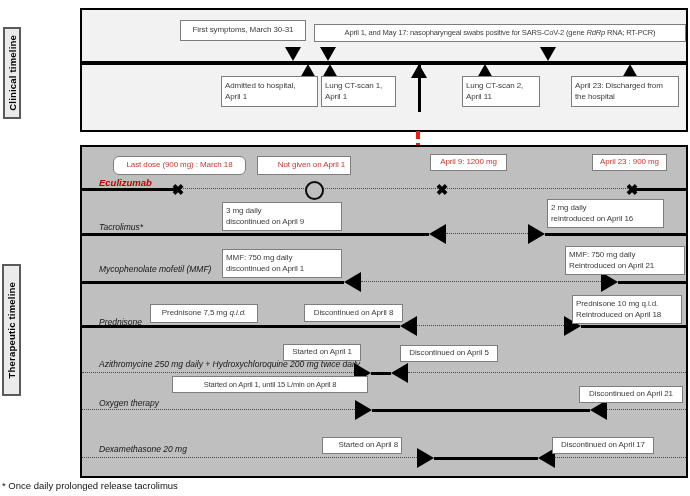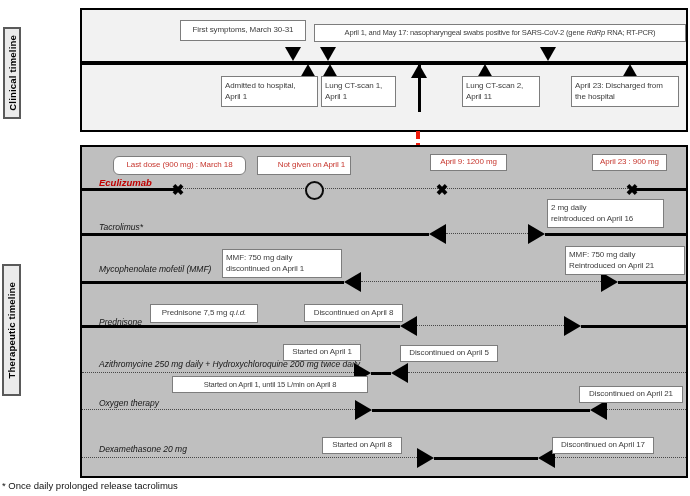--- a/index.html
+++ b/index.html
@@ -123,20 +123,24 @@
   <div class="wbox redtx" style="left:592px;top:154px;width:75px;height:17px;">
     <span>April 23 : 900 mg</span>
   </div>
 
   <div class="rowlabel" style="left:99px;top:222px;">Tacrolimus*</div>
   <div class="hline" style="left:82px;top:232.5px;width:347px;height:3px;"></div>
   <div class="tri-left" style="left:429px;top:224px;"></div>
   <div class="dotline" style="left:446px;top:233px;width:82px;"></div>
   <div class="tri-right" style="left:528px;top:224px;"></div>
   <div class="hline" style="left:545px;top:232.5px;width:141px;height:3px;"></div>
+  <div class="wbox ml" style="left:222px;top:202px;width:120px;height:29px;">
+    <span>3 mg daily</span>
+    <span>discontinued on April 9</span>
+  </div>
   <div class="wbox ml" style="left:547px;top:199px;width:117px;height:29px;">
     <span>2 mg daily</span>
     <span>reintroduced on April 16</span>
   </div>
 
   <div class="rowlabel" style="left:99px;top:264px;">Mycophenolate mofetil (MMF)</div>
   <div class="hline" style="left:82px;top:280.5px;width:262px;height:3px;"></div>
   <div class="tri-left" style="left:344px;top:272px;"></div>
   <div class="dotline" style="left:361px;top:281px;width:240px;"></div>
   <div class="tri-right" style="left:601px;top:272px;"></div>
@@ -155,20 +159,24 @@
   <div class="tri-left" style="left:400px;top:316px;"></div>
   <div class="dotline" style="left:417px;top:325px;width:147px;"></div>
   <div class="tri-right" style="left:564px;top:316px;"></div>
   <div class="hline" style="left:581px;top:324.5px;width:105px;height:3px;"></div>
   <div class="wbox" style="left:150px;top:304px;width:108px;height:19px;">
     <span><span>Prednisone 7,5 mg </span><i>q.i.d.</i></span>
   </div>
   <div class="wbox" style="left:304px;top:304px;width:99px;height:18px;">
     <span>Discontinued on April 8</span>
   </div>
+  <div class="wbox ml" style="left:572px;top:295px;width:110px;height:29px;">
+    <span>Prednisone 10 mg q.i.d.</span>
+    <span>Reintroduced on April 18</span>
+  </div>
 
   <div class="rowlabel" style="left:99px;top:359px;">Azithromycine 250 mg daily + Hydroxychloroquine 200 mg twice daily</div>
   <div class="dotline" style="left:82px;top:372px;width:272px;"></div>
   <div class="tri-right" style="left:354px;top:363px;"></div>
   <div class="hline" style="left:371px;top:371.5px;width:20px;height:3px;"></div>
   <div class="tri-left" style="left:391px;top:363px;"></div>
   <div class="dotline" style="left:408px;top:372px;width:278px;"></div>
   <div class="wbox" style="left:283px;top:344px;width:78px;height:17px;">
     <span>Started on April 1</span>
   </div>
@@ -188,21 +196,21 @@
   <div class="wbox" style="left:579px;top:386px;width:104px;height:17px;">
     <span>Discontinued on April 21</span>
   </div>
 
   <div class="rowlabel" style="left:99px;top:444px;">Dexamethasone 20 mg</div>
   <div class="dotline" style="left:82px;top:457px;width:335px;"></div>
   <div class="tri-right" style="left:417px;top:448px;"></div>
   <div class="hline" style="left:434px;top:456.5px;width:104px;height:3px;"></div>
   <div class="tri-left" style="left:538px;top:448px;"></div>
   <div class="dotline" style="left:555px;top:457px;width:131px;"></div>
-  <div class="wbox" style="left:322px;top:437px;width:80px;height:17px;">
+  <div class="wbox" style="left:322px;top:437px;width:80px;height:17px;justify-content:flex-end;">
     <span>Started on April 8</span>
   </div>
   <div class="wbox" style="left:552px;top:437px;width:102px;height:17px;">
     <span>Discontinued on April 17</span>
   </div>
 
   <div id="footnote">* Once daily prolonged release tacrolimus</div>
 
 </div>
 

